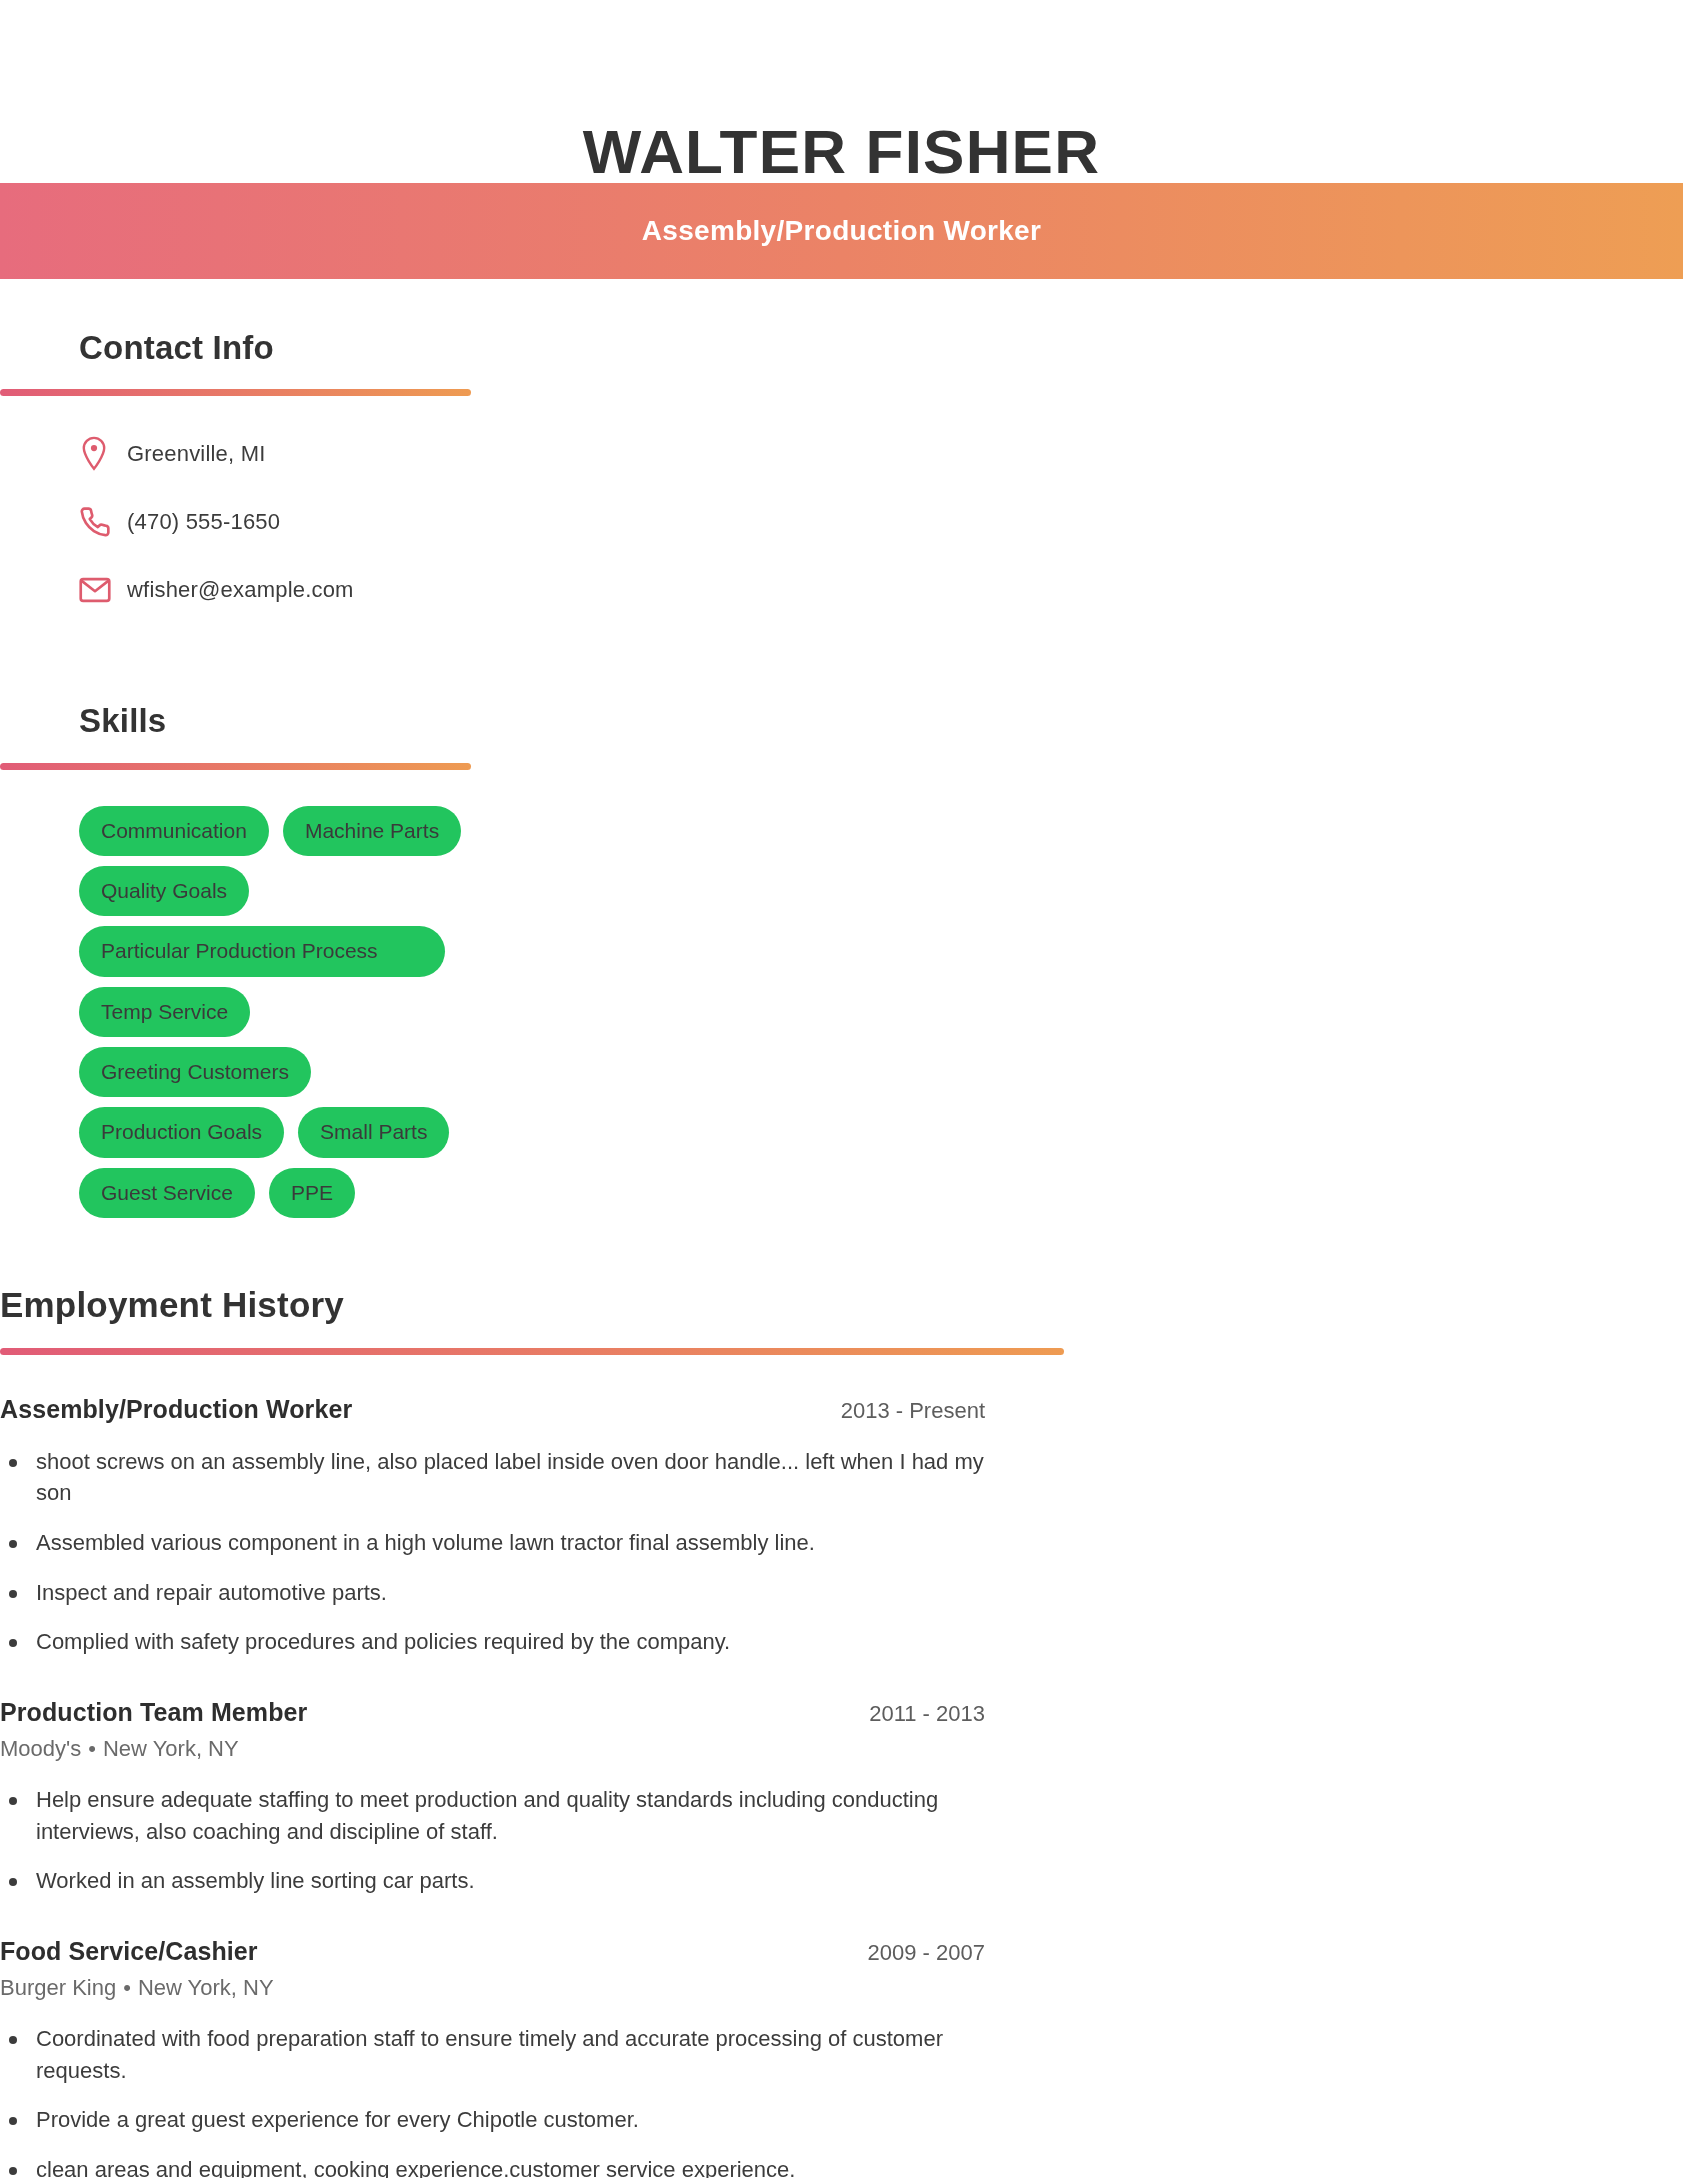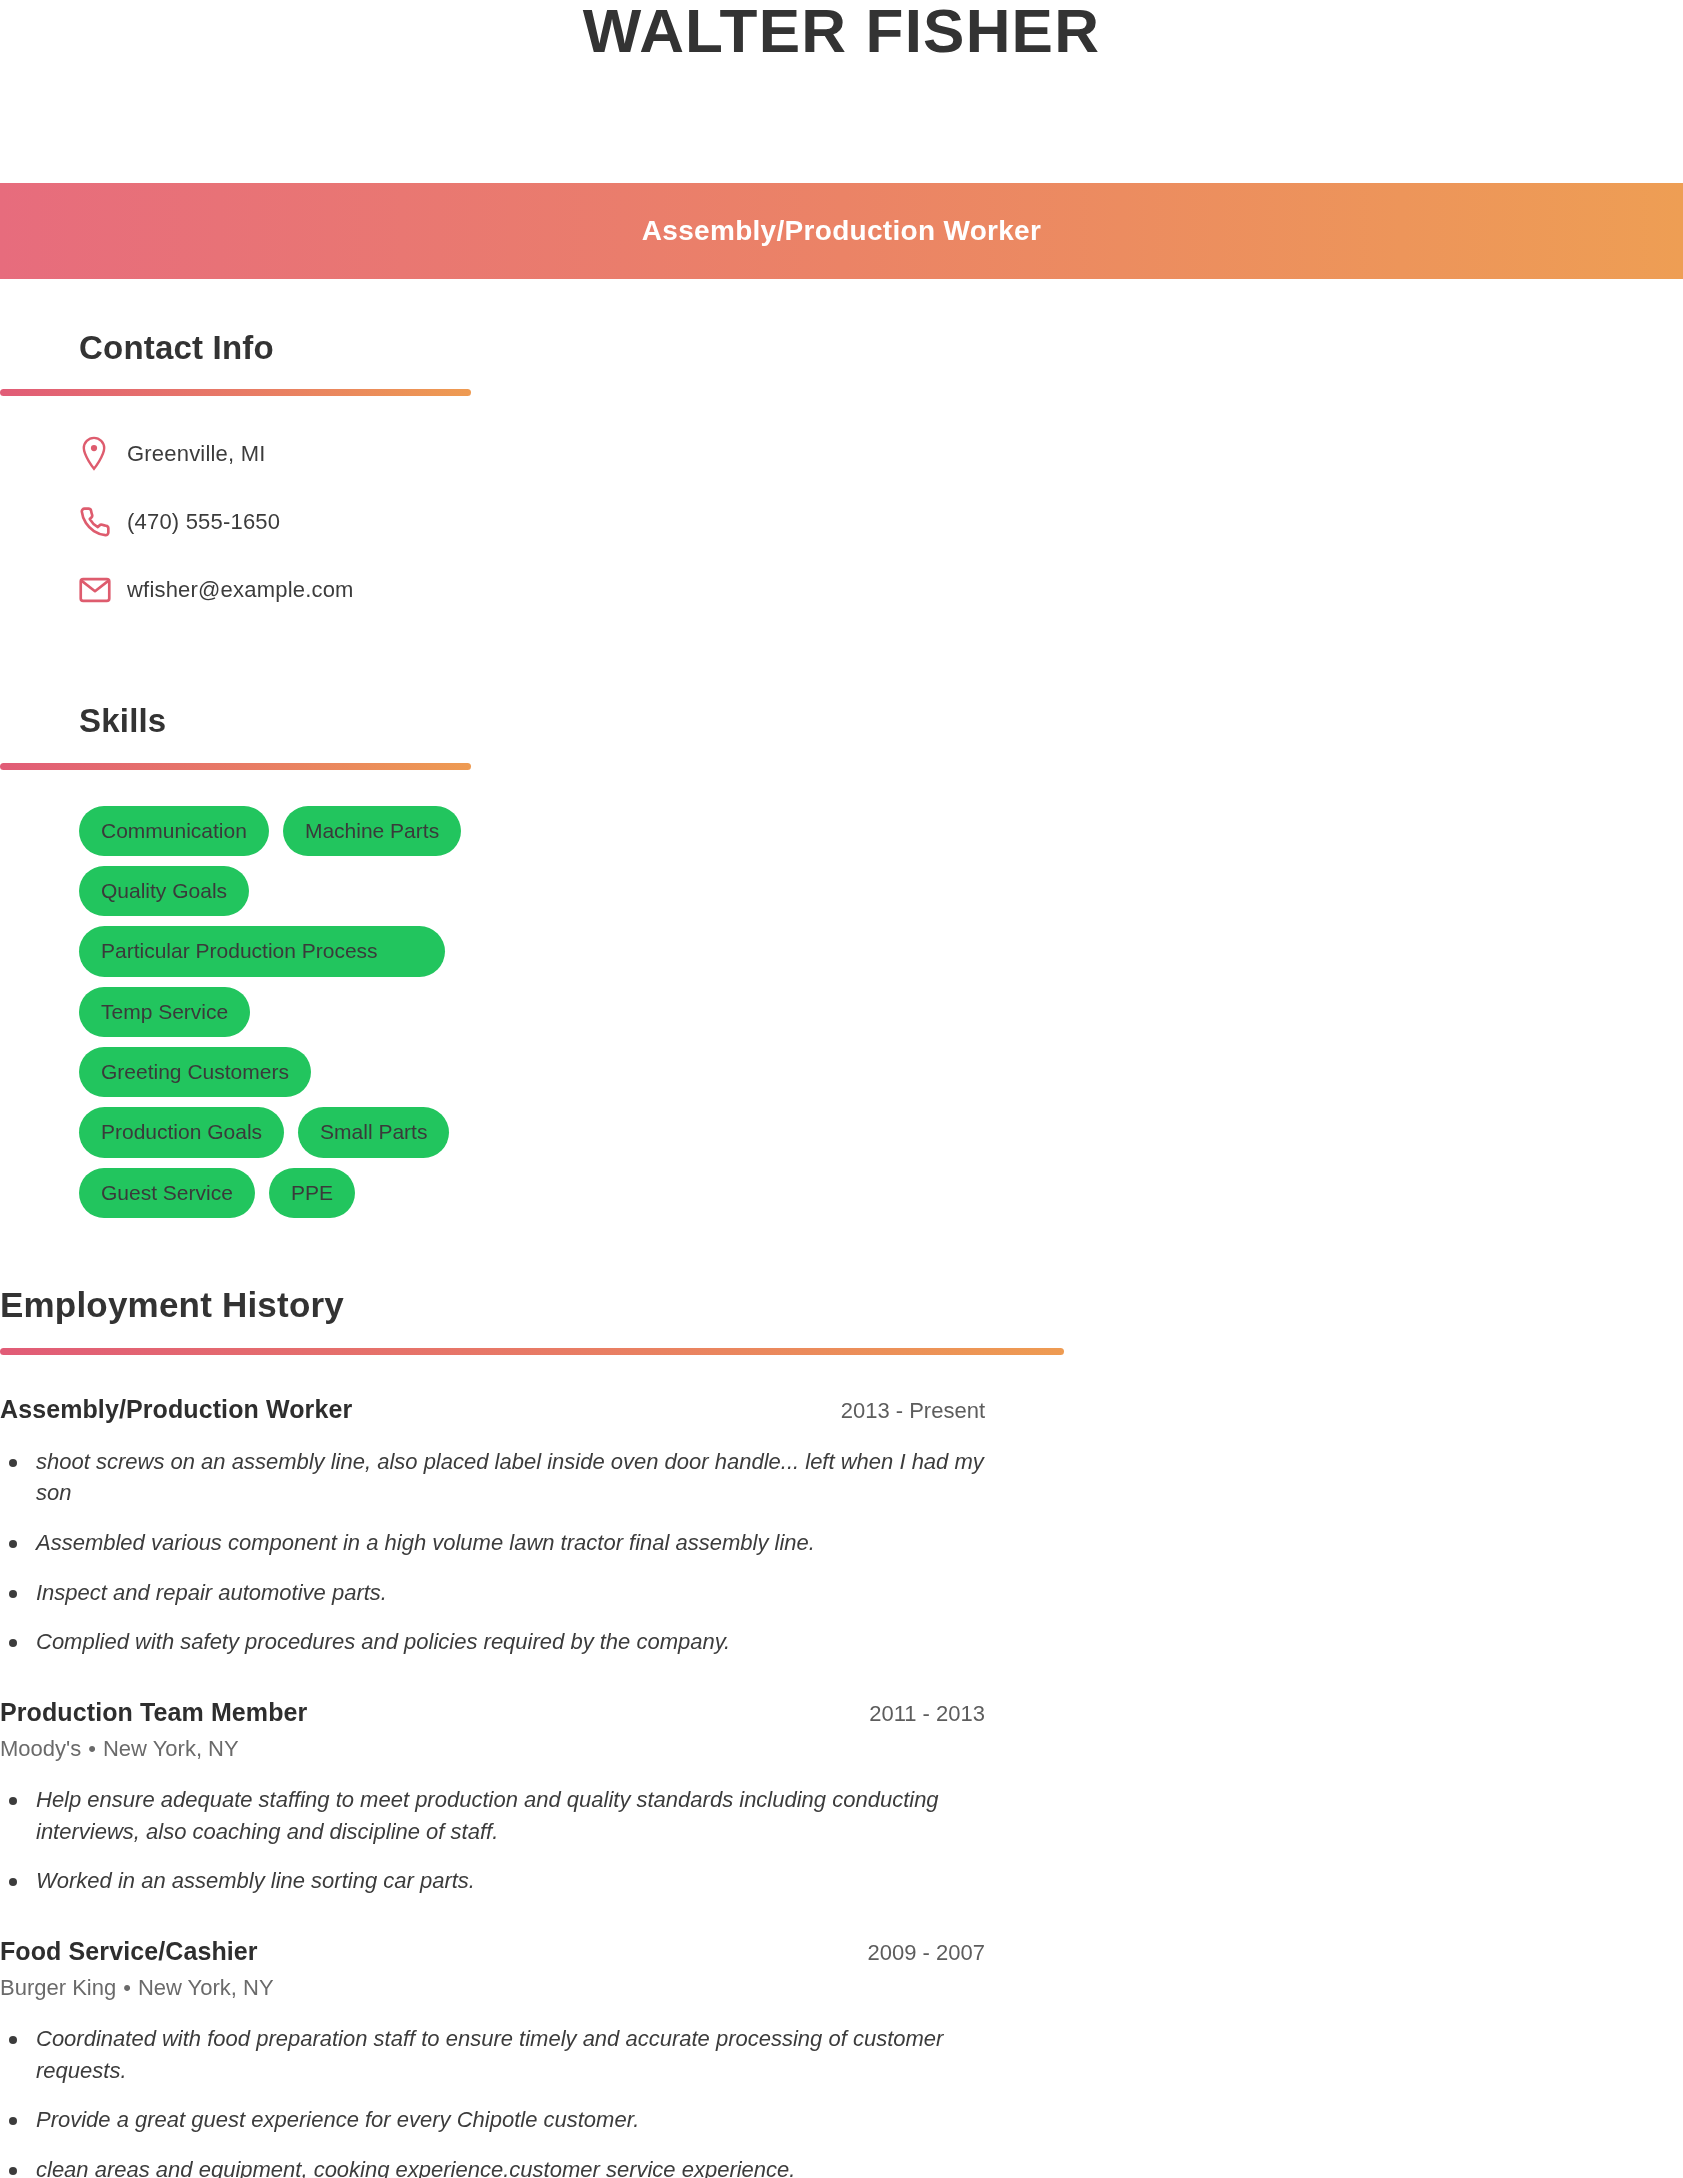--- a/index.html
+++ b/index.html
@@ -19,21 +19,21 @@
     width: 1683px;
     height: 2178px;
     position: relative;
     background: #ffffff;
   }
 
   
   .header-name-band {
     height: 183px;
     display: flex;
-    align-items: flex-start;
+    align-items: flex-end;
     justify-content: center;
     background: #ffffff;
   }
   .full-name {
     font-size: 62px;
     font-weight: bold;
     letter-spacing: 1.2px;
     color: #333333;
     line-height: 1;
     text-align: center;
@@ -174,21 +174,20 @@
     margin-top: 9px;
   }
   .job-meta .sep {
     padding: 0 7px;
     color: #6a6a6a;
   }
   .bullets {
     margin: 22px 0 0 0;
     padding: 0;
     list-style: none;
-    font-style: italic;
   }
   .bullets li {
     position: relative;
     padding-left: 36px;
     margin-bottom: 18px;
     font-size: 22px;
     line-height: 1.44;
     color: #3c3c3c;
   }
   .bullets li:last-child { margin-bottom: 0; }

